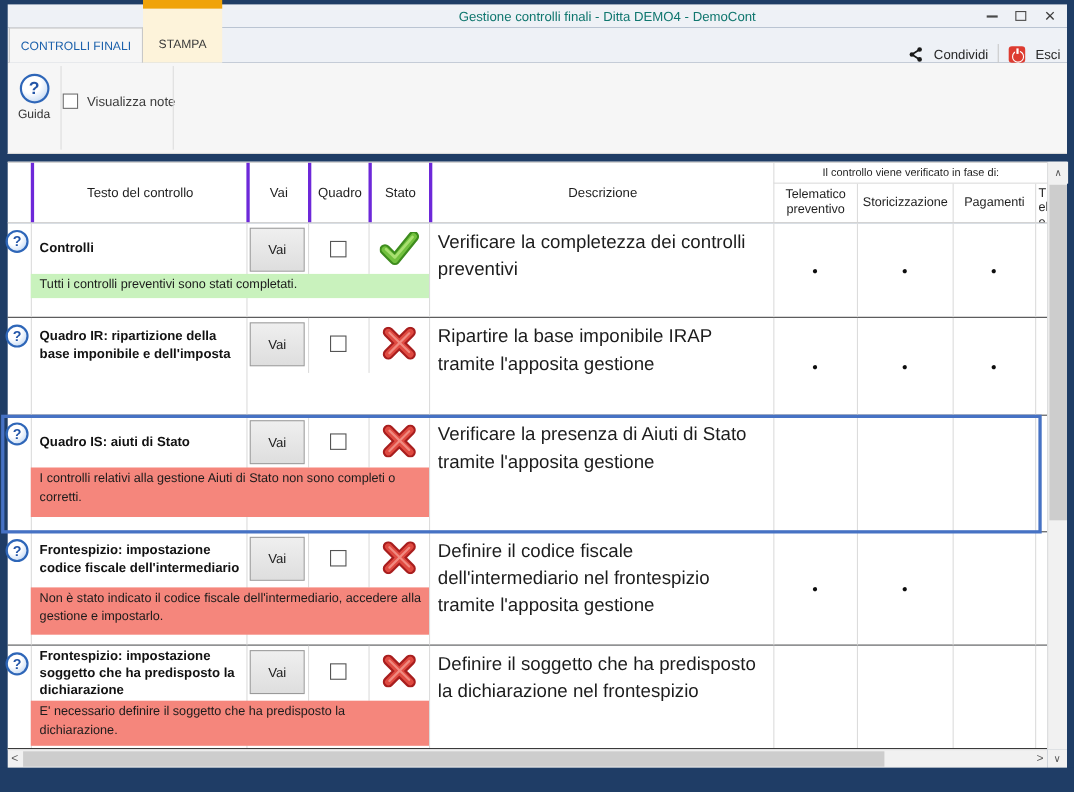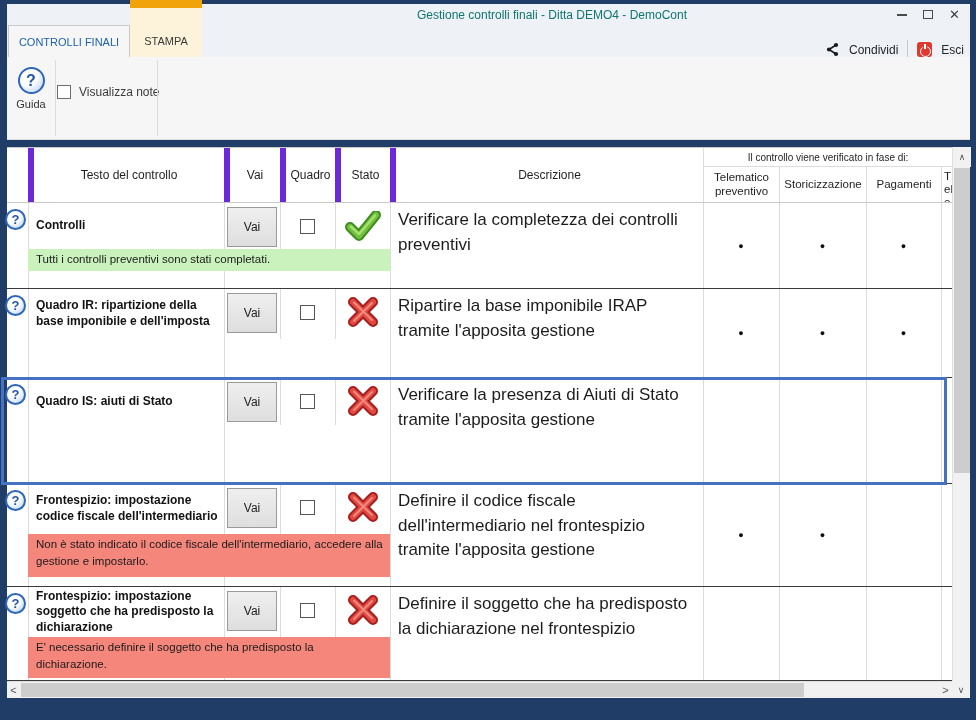--- a/index.html
+++ b/index.html
@@ -34,21 +34,21 @@
   .helpic.big{width:27px;height:27px;font-size:16px}
   .helpic.small{width:21px;height:21px;font-size:13px;border-width:2px}
   .guida-lbl{font-size:11px;color:#333}
   .rsep{position:absolute;top:3px;bottom:3px;width:1px;background:#dcdcdc}
   .cbx{width:14px;height:14px;background:#fff;border:1px solid #6e6e6e;display:inline-block}
   .vnote-cb{position:absolute;left:50px;top:28px}
   .vnote-lbl{position:absolute;left:72px;top:28px;font-size:12px;color:#3c3c3c}
 
   
   .thead{position:absolute;left:7px;top:147px;width:945px;height:56px;background:#fff;border-top:1px solid #c9c9c9;border-bottom:1px solid #c9c9c9}
-  .hc{position:absolute;top:0;height:54px;display:flex;align-items:center;justify-content:center;font-size:12px;color:#1f1f1f;border-left:6px solid #6d28d9}
+  .hc{position:absolute;top:0;height:54px;display:flex;align-items:center;justify-content:center;font-size:12px;color:#1f1f1f;border-left:3px solid #6d28d9}
   .hc.first{border-left:none}
   .hgroup{position:absolute;left:696px;top:0;width:249px;height:19px;display:flex;align-items:center;justify-content:center;font-size:10px;color:#1f1f1f;border-left:1px solid #dcdcdc;border-bottom:1px solid #dcdcdc}
   .hsub{position:absolute;top:19px;height:35px;display:flex;align-items:center;justify-content:center;text-align:center;font-size:11.5px;line-height:1.15;color:#1f1f1f;border-left:1px solid #dcdcdc}
   .hsub.clip{overflow:hidden;justify-content:flex-start;align-items:flex-start;padding:3px 0 0 2px;text-align:left;white-space:normal;word-break:break-all}
 
   
   .tbody{position:absolute;left:7px;top:203px;width:945px}
   .trow{position:relative;background:#fff;border-bottom:1px solid #3a3a3a}
   .vl{position:absolute;top:0;bottom:0;width:1px;background:#dcdcdc}
   .vl21{left:21px}.vl217{left:217px}.vl696{left:696px}.vl772{left:772px}.vl859{left:859px}.vl934{left:934px}
@@ -215,20 +215,21 @@
     <div class="rtitle" style="height:47px">Quadro IS: aiuti di Stato</div>
     <button class="vaibtn">Vai</button>
     <span class="rowcbx"></span>
     <span class="statusw">
       <svg width="34" height="30" viewBox="0 0 34 30">
         <path d="M7 5 L27 25 M27 5 L7 25" stroke="#A81E1E" stroke-width="10" stroke-linecap="round"></path>
         <path d="M7 5 L27 25 M27 5 L7 25" stroke="#E04A41" stroke-width="6" stroke-linecap="round"></path>
         <path d="M8 5.5 L26 23 M26 6 L8 24" stroke="#F08A80" stroke-width="2" stroke-linecap="round"></path>
       </svg>
     </span>
+    <div class="note error" style="top:47px;height:45px">I controlli relativi alla gestione Aiuti di Stato non sono completi o corretti.</div>
     <div class="desc">Verificare la presenza di Aiuti di Stato tramite l'apposita gestione</div>
     <div class="dotc dc1"></div>
     <div class="dotc dc2"></div>
     <div class="dotc dc3"></div>
   </div>
 
   <div class="trow" style="height:103px">
     <div class="vl vl21"></div>
     <div class="vl vl217"></div>
     <div class="vlt vlt273" style="height:50px"></div>

